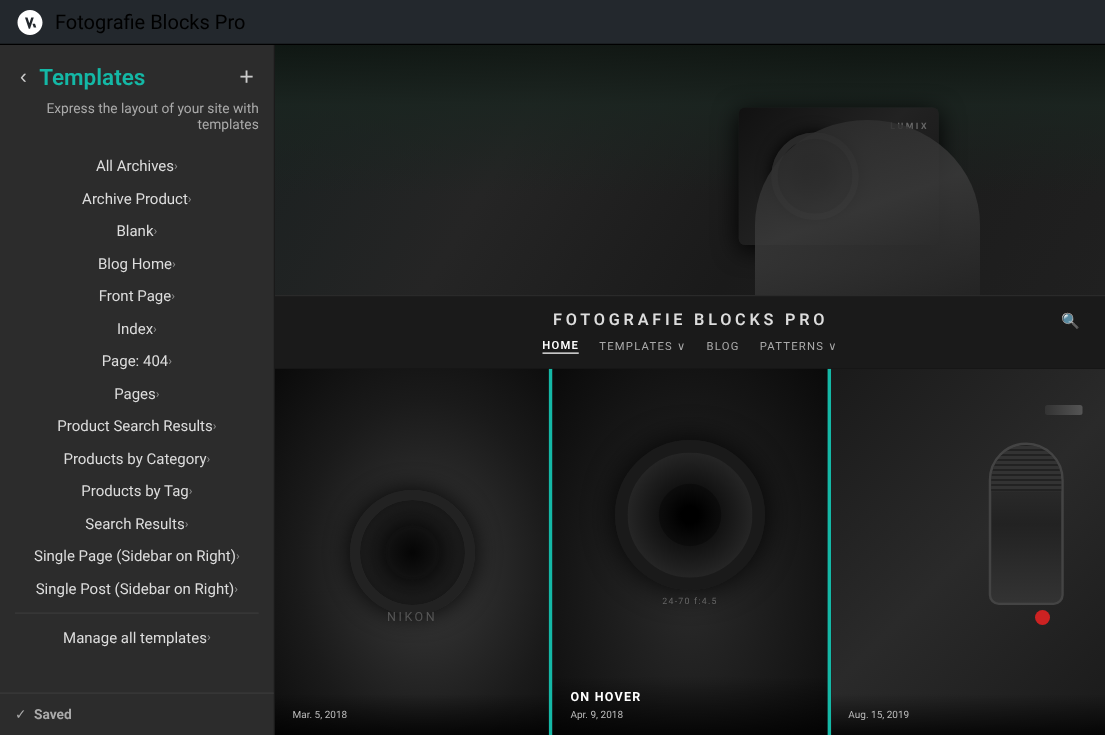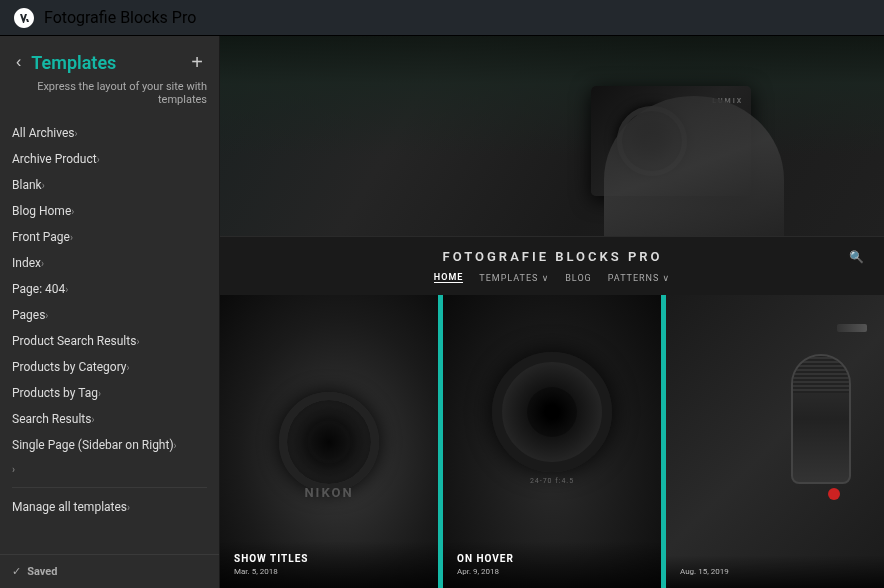--- a/index.html
+++ b/index.html
@@ -103,21 +103,21 @@
     #nav-list::-webkit-scrollbar {
       width: 4px;
     }
     #nav-list::-webkit-scrollbar-thumb {
       background: #444;
     }
 
     .nav-item {
       display: flex;
       align-items: center;
-      justify-content: flex-start;
+      justify-content: center;
       padding: 6px 12px;
       cursor: pointer;
       border-radius: 2px;
     }
 
     .nav-item-label {
       color: #ddd;
       font-size: 12px;
     }
 
@@ -239,21 +239,21 @@
       flex: 1;
       overflow: hidden;
       gap: 0;
     }
 
     .grid-item {
       flex: 1;
       position: relative;
       overflow: hidden;
       background: #1a1a1a;
-      border-right: 5px solid #14b8a6;
+      border-right: 3px solid #14b8a6;
     }
 
     .grid-item:last-child {
       border-right: none;
     }
 
     .grid-item-overlay {
       position: absolute;
       bottom: 0;
       left: 0;
@@ -444,20 +444,21 @@
         </div>
         <div class="nav-item">
           <span class="nav-item-label">Search Results</span>
           <span class="nav-item-chevron">›</span>
         </div>
         <div class="nav-item">
           <span class="nav-item-label">Single Page (Sidebar on Right)</span>
           <span class="nav-item-chevron">›</span>
         </div>
         <div class="nav-item">
+          <span class="nav-item-label">Single Post (Sidebar on Right)</span>
           <span class="nav-item-chevron">›</span>
         </div>
         <div class="nav-divider"></div>
         <div class="nav-item">
           <span class="nav-item-label">Manage all templates</span>
           <span class="nav-item-chevron">›</span>
         </div>
       </div>
 
     <div id="sidebar-footer">
@@ -501,24 +502,23 @@
             <span class="site-nav-item">BLOG</span>
             <span class="site-nav-item">PATTERNS ∨</span>
           </div>
       </div>
 
       <div id="content-grid">
 
         <div class="grid-item">
           <div class="bg-lens1">
             <div class="lens-circle"></div>
-            <div style="position:absolute;bottom:30%;left:50%;transform:translateX(-50%);color:#555;font-size:13px;letter-spacing:2px;font-weight:bold;">NIKON</div>
+            <div style="position:absolute;bottom:30%;left:50%;transform:translateX(-50%);color:#555;font-size:10px;letter-spacing:2px;font-weight:normal;">NIKON</div>
           </div>
           <div class="grid-item-overlay">
-            <div class="grid-item-title">SHOW TITLES</div>
             <div class="grid-item-date">Mar. 5, 2018</div>
           </div>
         </div>
 
         <div class="grid-item">
           <div class="bg-lens2">
             <div class="lens2-circle">
               <div style="position:absolute;top:50%;left:50%;transform:translate(-50%,-50%);width:50px;height:50px;border-radius:50%;background:radial-gradient(circle,#000 20%,#0a0a0a 60%,#111 100%);"></div>
             </div>
             <div style="position:absolute;bottom:35%;left:50%;transform:translateX(-50%);color:#666;font-size:7px;letter-spacing:1px;">24-70 f:4.5</div>

